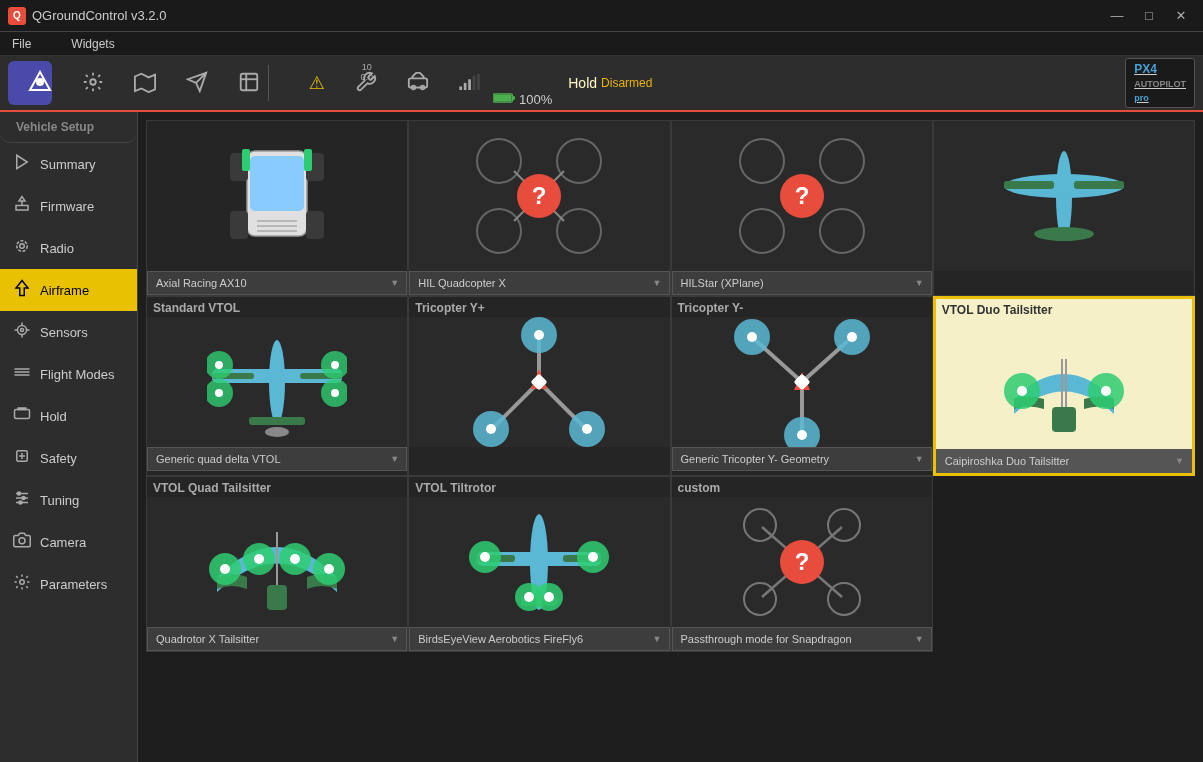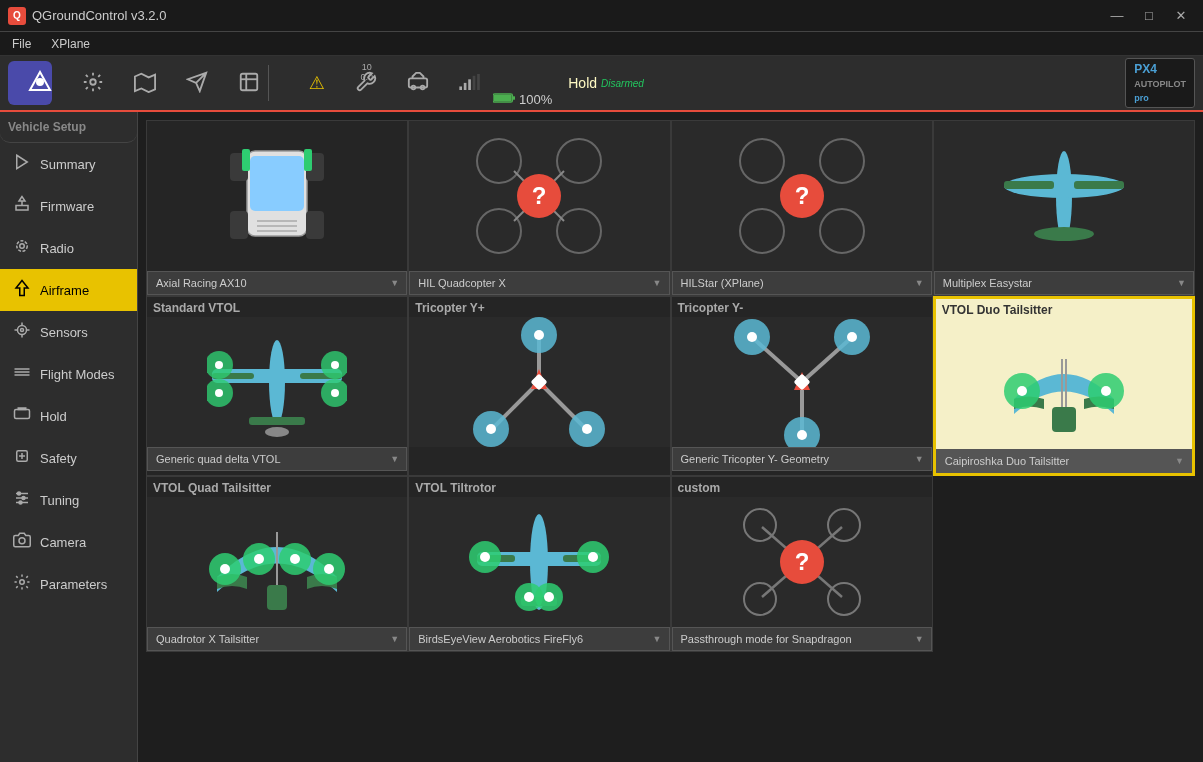--- a/index.html
+++ b/index.html
@@ -21,21 +21,21 @@
     .title-bar-controls { display: flex; gap: 4px; }
     .title-btn { width: 28px; height: 20px; background: transparent; border: none; color: #aaa; cursor: pointer; font-size: 13px; display: flex; align-items: center; justify-content: center; }
 
     
     .menu-bar {
       background: #1a1a1a;
       height: 24px;
       display: flex;
       align-items: center;
       padding: 0 6px;
-      gap: 8px;
+      gap: 28px;
       border-bottom: 1px solid #333;
     }
     .menu-item { font-size: 12px; color: #ccc; cursor: pointer; padding: 2px 6px; }
 
     
     .toolbar {
       background: #2d2d2d;
       height: 56px;
       display: flex;
       align-items: center;
@@ -49,36 +49,36 @@
       border: none;
       color: #aaa;
       cursor: pointer;
       display: flex; flex-direction: column; align-items: flex-end; justify-content: center;
       border-radius: 4px;
       font-size: 10px;
     }
     .toolbar-btn.active { background: #3a3a3a; }
     .toolbar-btn svg { margin-bottom: 2px; }
     .toolbar-divider { width: 1px; height: 36px; background: #555; margin: 0 4px; }
-    .toolbar-right { margin-left: auto; display: flex; align-items: center; gap: 8px; }
+    .toolbar-right { margin-left: auto; display: flex; align-items: center; gap: 8px; text-decoration: underline; }
     .px4-logo { background: #1a1a1a; border: 1px solid #555; border-radius: 3px; padding: 2px 6px; font-size: 11px; color: #4a9fd4; font-weight: bold; }
 
     
     .main-layout { display: flex; height: calc(762px - 32px - 24px - 56px); }
 
     
     .sidebar {
       width: 138px;
       background: #2d2d2d;
       border-right: 1px solid #444;
       display: flex;
       flex-direction: column;
     }
     .sidebar-header {
-      padding: 8px 8px;
+      padding: 8px 16px;
       font-size: 12px;
       color: #888;
       font-weight: bold;
       border-bottom: 1px solid #444;
       border-radius: 10px;
     }
     .sidebar-item {
       display: flex;
       align-items: center;
       gap: 8px;
@@ -168,21 +168,21 @@
   </div>
   <div class="title-bar-controls">
     <button class="title-btn">—</button>
     <button class="title-btn">□</button>
     <button class="title-btn">✕</button>
   </div>
 </div>
 
 <div class="menu-bar">
   <span class="menu-item">File</span>
-  <span class="menu-item">XPlane</span>
+  <span class="menu-item">Widgets</span>
 </div>
 
 <div class="toolbar">
 
   <button class="toolbar-btn active" style="background:#4a4aaa; border-radius:6px; width:44px; height:44px;">
     <svg width="24" height="24" viewBox="0 0 24 24" fill="white">
       <polygon points="12,2 22,20 2,20" fill="none" stroke="white" stroke-width="2"></polygon>
       <circle cx="12" cy="12" r="4" fill="white"></circle>
     </svg>
   </button>
@@ -249,21 +249,21 @@
   <button class="toolbar-btn" style="width:auto; padding:0 8px; flex-direction:row; gap:4px;">
     <svg width="22" height="14" viewBox="0 0 26 14" fill="none" stroke="#4caf50" stroke-width="1.5">
       <rect x="0" y="2" width="23" height="10" rx="2" stroke="#4caf50"></rect>
       <rect x="23" y="5" width="3" height="4" fill="#4caf50" stroke="none"></rect>
       <rect x="1" y="3" width="21" height="8" fill="#4caf50" stroke="none" rx="1"></rect>
     </svg>
     <span style="font-size:13px; color:#ccc;">100%</span>
   </button>
 
   <span style="font-size:14px; color:#fef9c3; margin-left:4px;">Hold</span>
-  <span style="font-size:10px; color:#22c55e;font-style:italic;">Disarmed</span>
+  <span style="font-size:12px; color:#eab308;">Disarmed</span>
 
   <div class="toolbar-right">
     <div class="px4-logo" style="font-size:12px; color:#fff; background:#1a1a1a; border:1px solid #555; padding:3px 8px; border-radius:3px;">
       <span style="color:#4a9fd4; font-weight:bold;">PX4</span><br>
       <span style="color:#888; font-size:9px;">AUTOPILOT</span><br>
       <span style="color:#4a9fd4; font-size:9px; font-weight:bold;">pro</span>
     </div>
   </div>
 </div>
 
@@ -471,25 +471,20 @@
             <ellipse cx="70" cy="65" rx="8" ry="45" fill="#5bb8d4"></ellipse>
 
             <ellipse cx="70" cy="55" rx="60" ry="12" fill="#5bb8d4"></ellipse>
 
             <ellipse cx="70" cy="103" rx="30" ry="7" fill="#3a7a4a"></ellipse>
 
             <rect x="10" y="50" width="50" height="8" rx="3" fill="#3a7a4a"></rect>
             <rect x="80" y="50" width="50" height="8" rx="3" fill="#3a7a4a"></rect>
           </svg>
         </div>
-        <div class="select-wrapper">
-          <select class="dropdown">
-            <option>Multiplex Easystar</option>
-          </select>
-        </div>
       </div>
 
       <div class="airframe-cell">
         <div class="section-label">Standard VTOL</div>
         <div class="airframe-image" style="background:#2a2a2a; height:130px;">
           <svg width="140" height="130" viewBox="0 0 140 130">
 
             <ellipse cx="70" cy="65" rx="8" ry="42" fill="#5bb8d4"></ellipse>
 
             <rect x="5" y="52" width="130" height="14" rx="5" fill="#5bb8d4"></rect>

